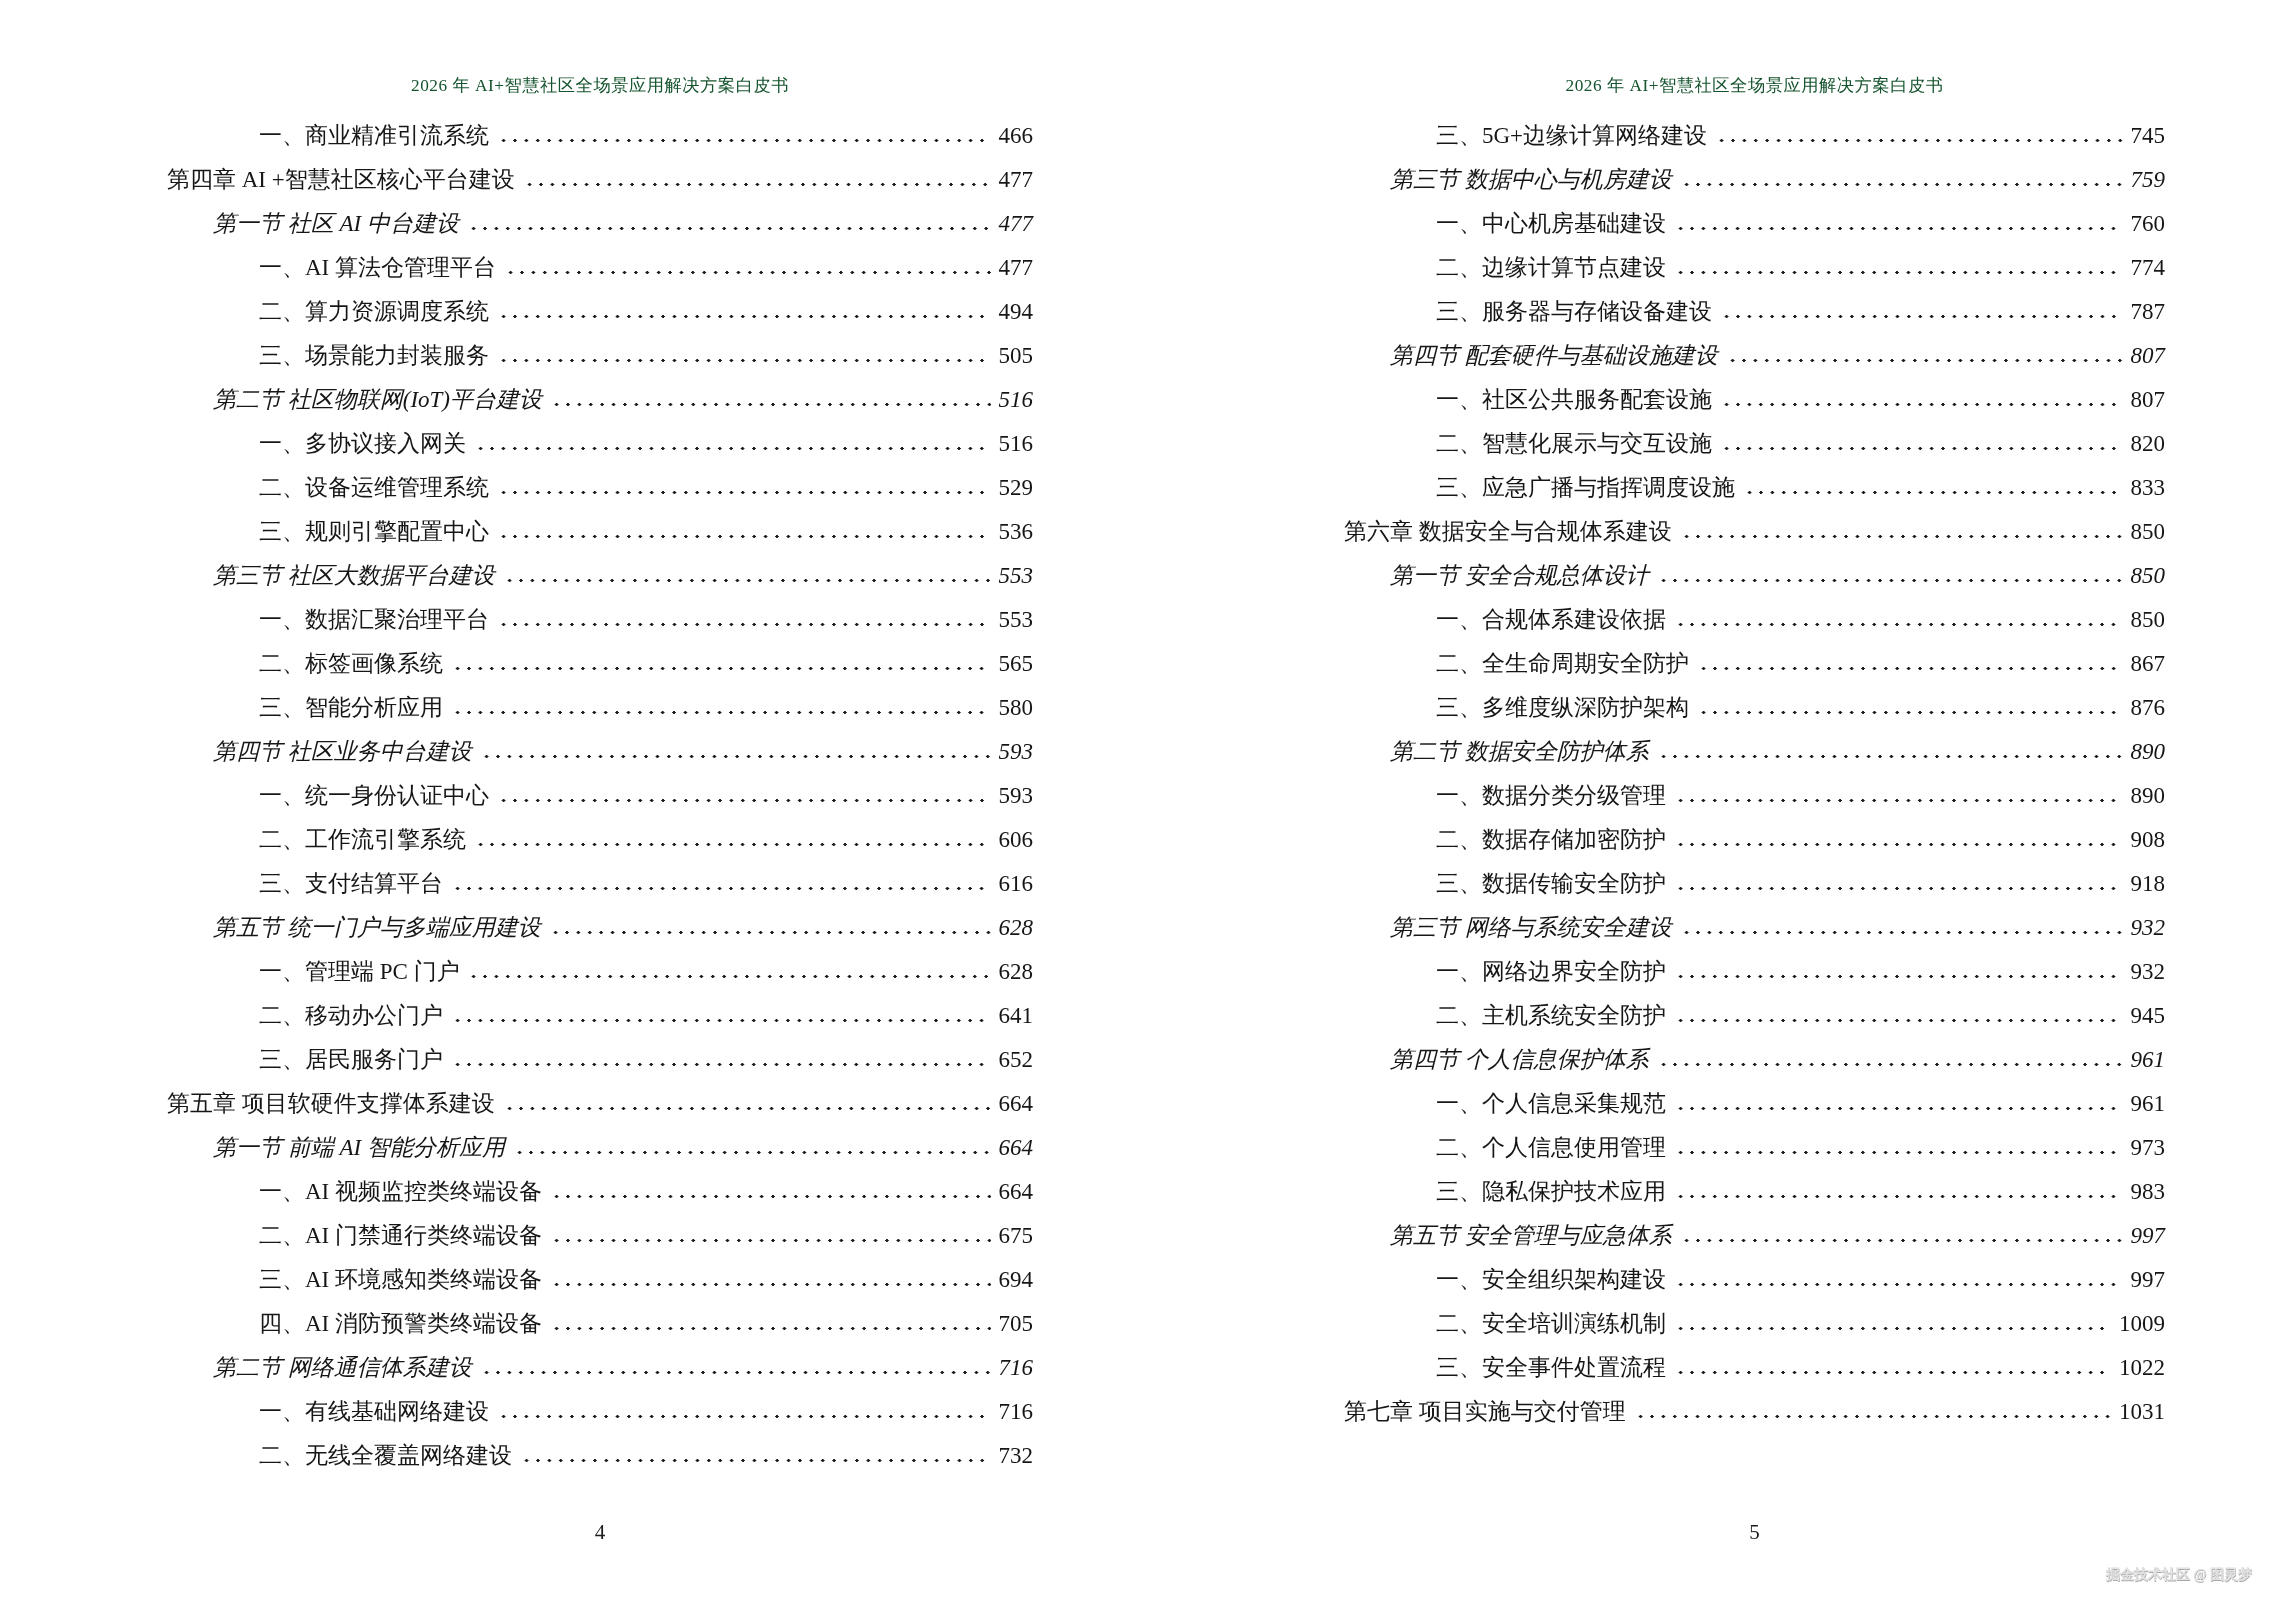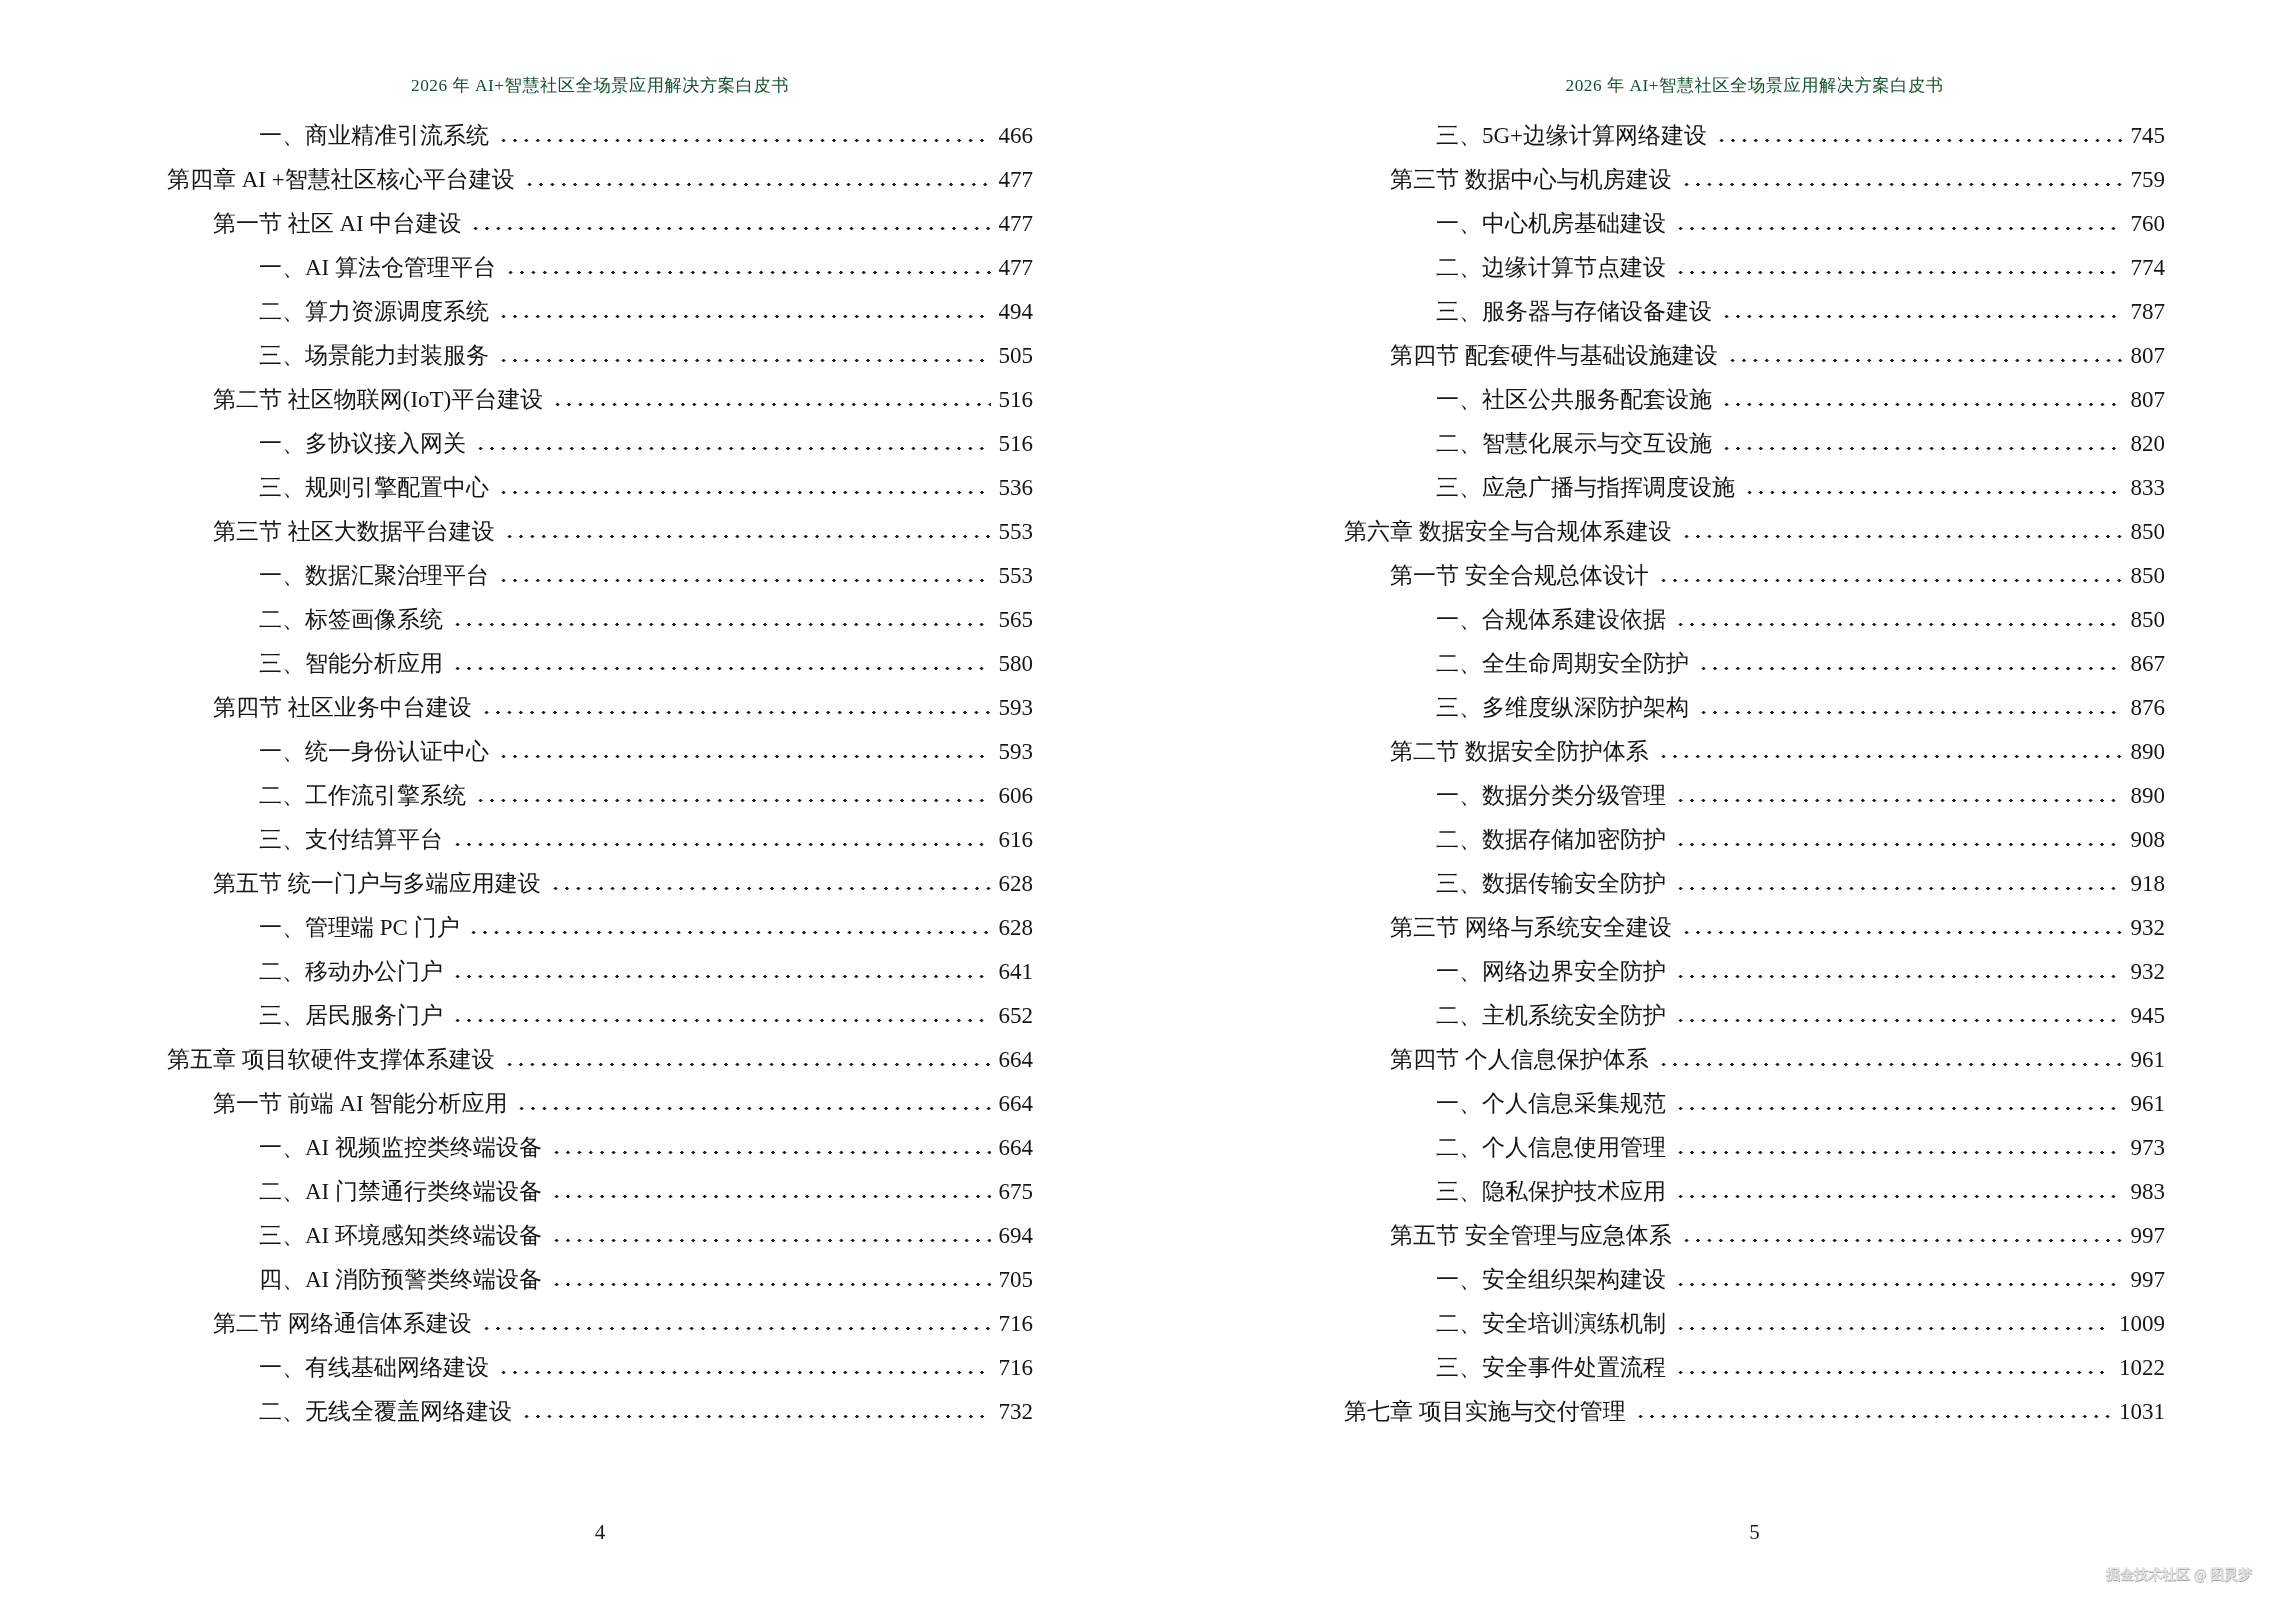--- a/index.html
+++ b/index.html
@@ -47,21 +47,21 @@
 
   .row {
     display: flex;
     align-items: center;
     height: 44px;
     font-size: 23px;
     line-height: 1;
     white-space: nowrap;
     color: #161616;
   }
-  .row.section { padding-left: 46px; }
+  .row.section { padding-left: 46px; font-style: italic; }
   .row.item    { padding-left: 92px; }
 
   .label { flex: 0 0 auto; }
 
   .leader {
     flex: 1 1 auto;
     align-self: stretch;
     margin: 0 7.7px 0 5.8px;
     background-image: radial-gradient(circle, #1c1c1c 0, #1c1c1c 1.5px, rgba(0,0,0,0) 1.7px);
     background-size: 11.4px 3.4px;
@@ -137,20 +137,25 @@
           <span class="label">第二节 社区物联网(IoT)平台建设</span>
           <span class="leader"></span>
           <span class="pagenum">516</span>
         </div>
         <div class="row item">
           <span class="label">一、多协议接入网关</span>
           <span class="leader"></span>
           <span class="pagenum">516</span>
         </div>
         <div class="row item">
+          <span class="label">二、设备运维管理系统</span>
+          <span class="leader"></span>
+          <span class="pagenum">529</span>
+        </div>
+        <div class="row item">
           <span class="label">三、规则引擎配置中心</span>
           <span class="leader"></span>
           <span class="pagenum">536</span>
         </div>
         <div class="row section">
           <span class="label">第三节 社区大数据平台建设</span>
           <span class="leader"></span>
           <span class="pagenum">553</span>
         </div>
         <div class="row item">

